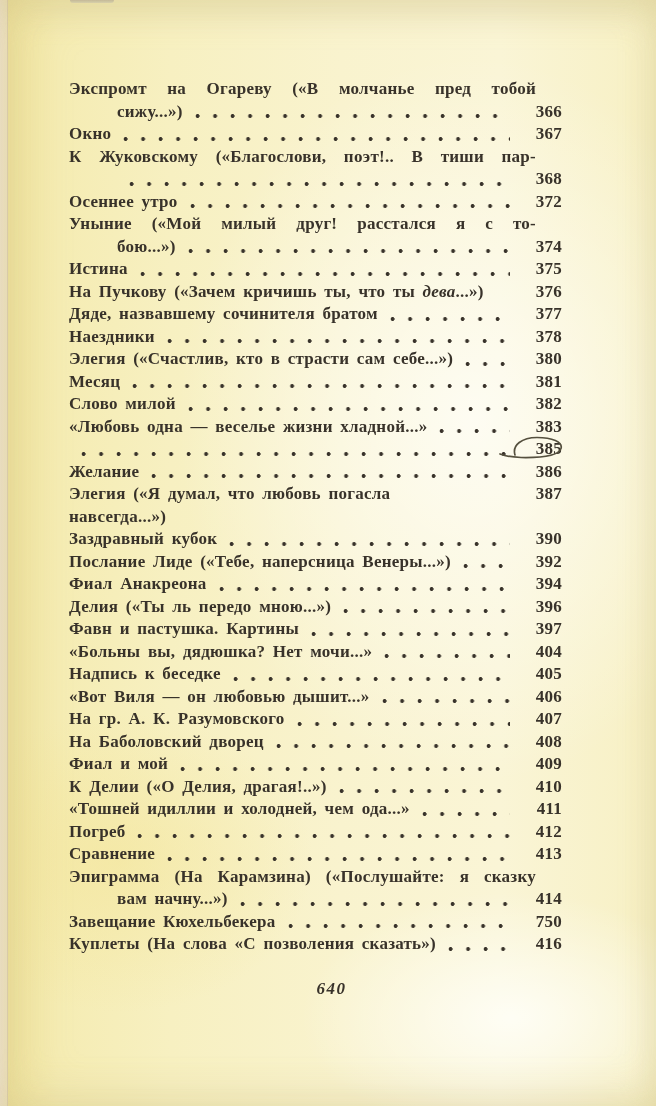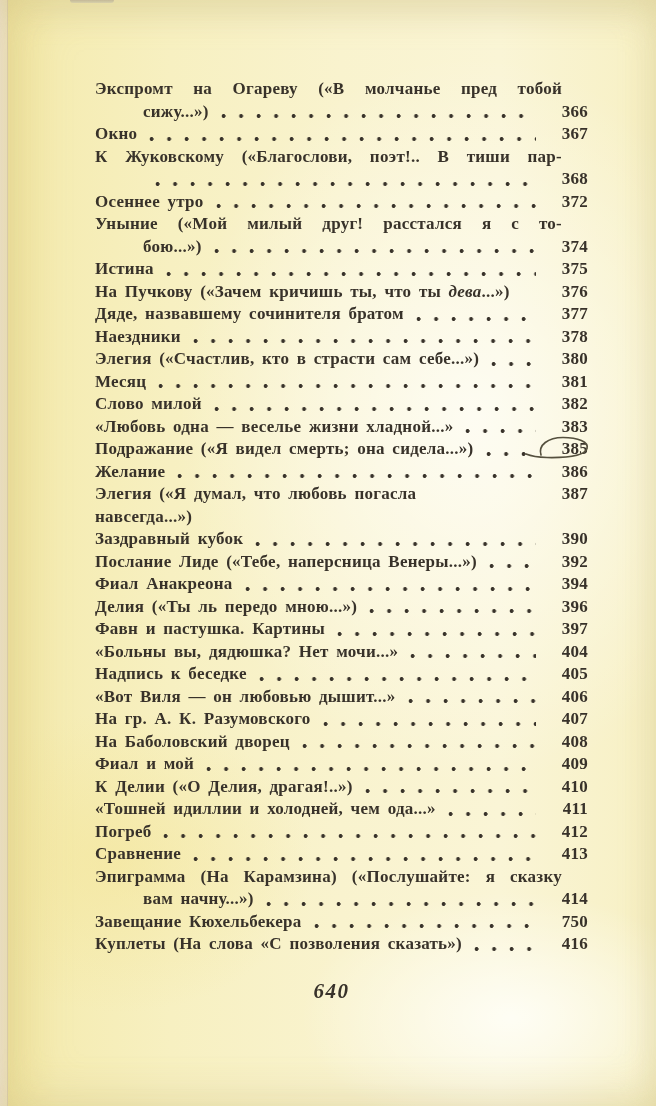--- a/index.html
+++ b/index.html
@@ -36,21 +36,21 @@
     position:absolute;left:0;top:0;width:7px;height:100%;
     background:linear-gradient(90deg,#f8ece0,#f4e9cb);
     border-right:1px solid rgba(175,155,115,0.35);
   }
   .binding-mark{
     position:absolute;left:70px;top:0;width:44px;height:3px;
     background:linear-gradient(180deg,#b4ada0,#d9d3c3);
     border-radius:0 0 3px 3px;opacity:.8;
   }
   .toc{
-    position:absolute;left:95px;top:78px;width:493px;
+    position:absolute;left:69px;top:78px;width:493px;
     font-size:17px;line-height:22.5px;font-weight:700;
     color:var(--ink);
     letter-spacing:0.25px;
   }
   .entry{margin:0;}
   .row{display:flex;align-items:baseline;}
   .row.indent{padding-left:48px;}
   .title{word-spacing:0.18em;}
   .title .it{font-style:italic;}
   .l1{
@@ -75,21 +75,21 @@
     font-variant-numeric:tabular-nums;
   }
   .pen-mark{
     position:absolute;left:-13px;top:-5px;
     width:62px;height:30px;overflow:visible;
     pointer-events:none;
   }
   .footer{
     position:absolute;left:85px;top:979px;width:493px;
     text-align:center;
-    font-style:italic;font-weight:700;font-size:21px;
+    font-style:italic;font-weight:700;font-size:17px;
     letter-spacing:1.5px;
     color:var(--ink);
   }
 </style>
 </head>
 <body>
 
 <div class="paper">
   <div class="edge-left"></div>
   <div class="binding-mark"></div>
@@ -183,21 +183,20 @@
       </div>
       <div class="entry">
         <div class="row">
           <span class="title">«Любовь одна — веселье жизни хладной...»</span>
           <span class="leader"></span>
           <span class="page">383</span>
         </div>
       </div>
       <div class="entry">
         <div class="row">
-          <span class="title">Подражание («Я видел смерть; она сидела...»)</span>
           <span class="leader"></span>
           <span class="page">385<svg viewBox="0 0 62 30" class="pen-mark">
               <path d="M 10 22 C 7 12 17 4.5 32 4.5 C 47 4.5 58 9 56 15.5 C 54 21.5 42 25 16 24.5 C 6 24.2 0 23 -5 21" fill="none" stroke="#55503e" stroke-width="1.7" stroke-linecap="round"></path>
             </svg></span>
         </div>
       </div>
       <div class="entry">
         <div class="row">
           <span class="title">Желание</span>
           <span class="leader"></span>

